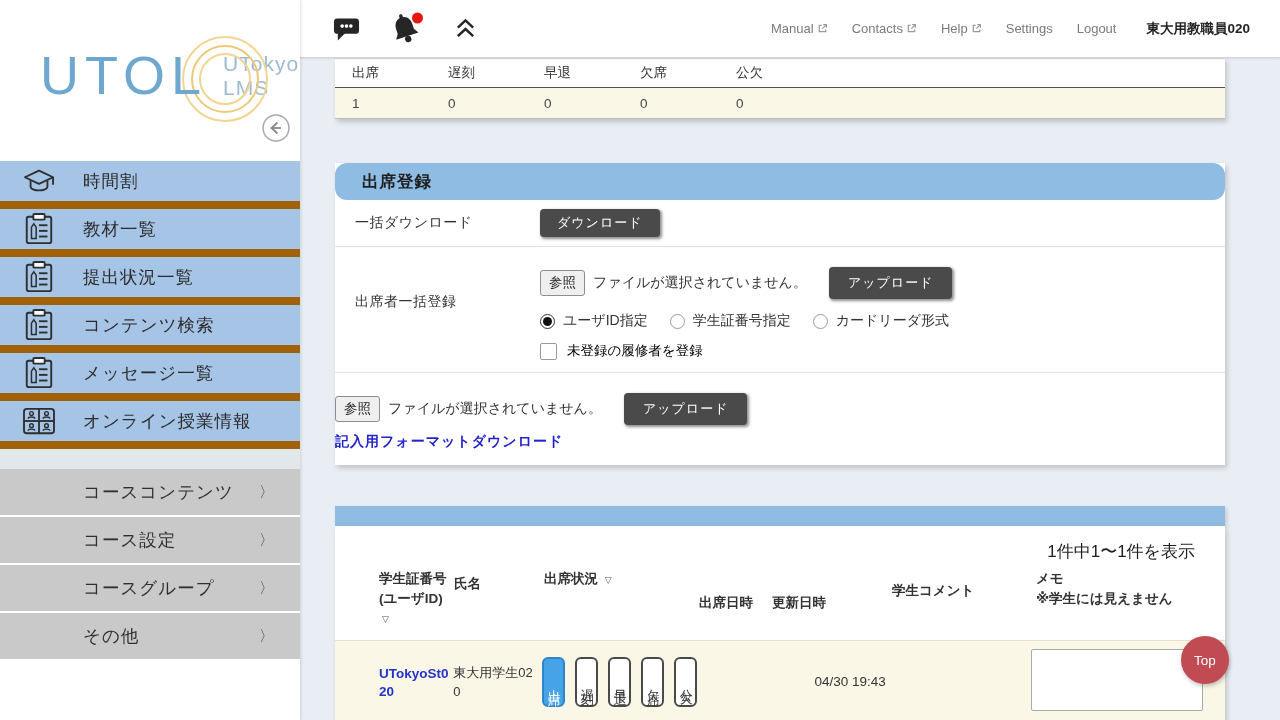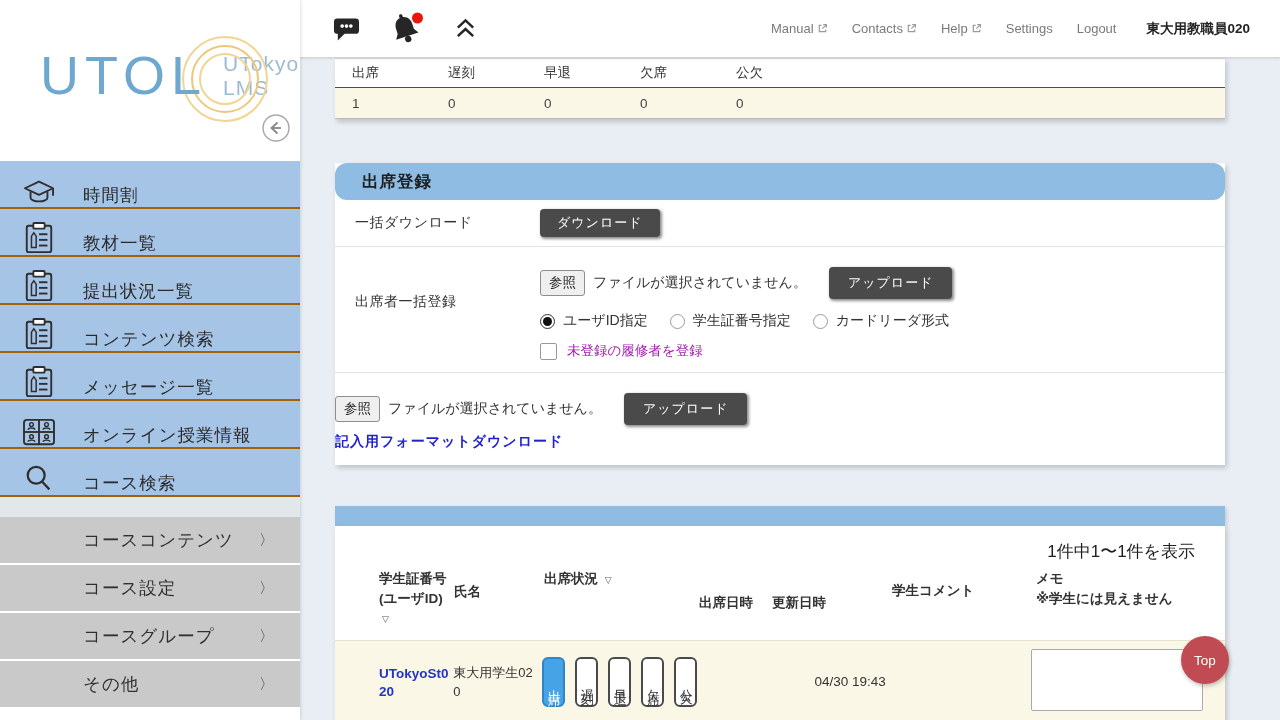--- a/index.html
+++ b/index.html
@@ -9,21 +9,21 @@
   
   .sidebar { position:fixed; left:0; top:0; width:300px; height:720px; background:#fff; z-index:5; box-shadow:1px 0 3px rgba(0,0,0,.12); }
   .logo-area { position:relative; height:161px; background:#fff; }
   .logo-row { position:absolute; left:40px; top:48px; display:flex; align-items:flex-start; }
   .brand { font-size:54px; font-weight:400; color:#6FA8CF; letter-spacing:6px; line-height:1; position:relative; z-index:1; }
   .rings { position:absolute; left:142px; top:-12px; width:86px; height:86px; border-radius:50%; border:2px solid #F2D593; z-index:0; }
   .rings::before { content:""; position:absolute; inset:7px; border-radius:50%; border:2px solid #EDC878; }
   .rings::after { content:""; position:absolute; inset:15px; border-radius:50%; border:2px solid #F2D593; }
   .brand-sub { margin-left:16px; margin-top:4px; font-size:21px; color:#9CBBD3; line-height:1.15; letter-spacing:1px; }
   .collapse-btn { position:absolute; right:10px; top:114px; width:28px; height:28px; cursor:pointer; }
-  .nav-item { display:flex; align-items:flex-end; height:48px; background:#A6C4E6; border-bottom:2px solid #a16207; padding-left:20px; cursor:pointer; }
+  .nav-item { display:flex; align-items:center; height:48px; background:#A6C4E6; border-bottom:8px solid #a16207; padding-left:20px; cursor:pointer; }
   .nav-icon { width:38px; display:flex; justify-content:center; }
   .nav-label { margin-left:25px; font-size:17.5px; color:#2b2b2b; letter-spacing:1px; }
   .nav-gap { height:20px; background:#E2E7EC; }
   .course-item { display:flex; align-items:center; height:48px; background:#C9C9C9; border-bottom:2px solid #fff; padding-left:83px; cursor:pointer; }
   .course-label { font-size:17.5px; color:#2f2f2f; letter-spacing:1px; }
   .course-chevron { margin-left:auto; margin-right:26px; font-size:15px; color:#444; }
 
   
   .main { margin-left:300px; }
   .topbar { height:58px; background:#fff; border-bottom:1px solid #d4d4d4; box-shadow:0 1px 2px rgba(0,0,0,.08); display:flex; align-items:center; padding:0 30px 0 33px; position:relative; z-index:3; }
@@ -60,38 +60,38 @@
   .btn-dark.small { padding:5px 17px; }
   .btn-browse { background:#EFEFEF; border:1px solid #8e8e8e; border-radius:3px; font-size:13.5px; color:#222; padding:3px 8px; cursor:pointer; font-family:inherit; }
   .no-file { font-size:14px; color:#333; margin:0 22px 0 8px; }
   .radio-line { display:flex; align-items:center; gap:8px; margin-top:13px; }
   .radio { width:15px; height:15px; border-radius:50%; border:1px solid #999; background:#fff; display:inline-block; cursor:pointer; flex:none; }
   .radio.checked { border-color:#333; position:relative; }
   .radio.checked::after { content:""; position:absolute; inset:2px; border-radius:50%; background:#111; }
   .radio-label { font-size:14px; color:#333; margin-right:14px; cursor:pointer; }
   .check-line { display:flex; align-items:center; gap:10px; margin-top:12px; }
   .checkbox { width:17px; height:17px; border:1px solid #999; background:#fff; border-radius:2px; cursor:pointer; flex:none; }
-  .check-label { font-size:13.5px; color:#a21caf; cursor:pointer; }
+  .check-label { font-size:13.5px; color:#000000; cursor:pointer; }
   .fmt-link { display:inline-block; margin-top:8px; font-size:14px; font-weight:bold; color:#2222CC; text-decoration:none; letter-spacing:1px; cursor:pointer; }
 
   
   .att-card { margin-top:41px; background:transparent; box-shadow:none; }
   .blue-bar { height:20px; background:#8FBCE3; box-shadow:2px 2px 4px rgba(0,0,0,.15); }
   .att-table { background:#fff; box-shadow:2px 3px 5px rgba(0,0,0,.18); }
   .count-top { text-align:right; padding:14px 30px 0 0; font-size:17px; color:#1e1e1e; }
   .att-head { display:flex; padding:6px 0 12px; align-items:flex-start; }
   .hc { font-size:13.5px; font-weight:600; color:#333; line-height:1.45; }
   .c1 { width:95px; padding-left:20px;margin-left:24px; }
   .c2 { width:90px; }
   .c3 { width:155px; }
   .c4 { width:73px; }
   .c5 { width:120px; }
   .c6 { width:144px; }
   .c7 { flex:1; padding-right:22px; }
-  .hc.c2 { margin-top:13px; }
+  .hc.c2 { margin-top:5px; }
   .hc.c4, .hc.c5 { margin-top:24px; }
   .hc.c6 { margin-top:12px; }
   .sort-glyph { font-size:9px; color:#555; margin-left:3px; }
   .att-row { display:flex; background:#FBF7E6; border-top:1px solid #e6e0d0; border-bottom:1px solid #d6d6d6; padding:8px 0 12px; align-items:center; min-height:70px; }
   .stu-id { font-size:13.5px; font-weight:bold; color:#2233CC; cursor:pointer; word-break:break-all; padding-right:6px; }
   .stu-name { font-size:13px; color:#333; word-break:break-all; padding-right:8px; line-height:1.35; }
   .status-group { display:flex; gap:10px; }
   .stbtn { width:30px; height:50px; background:#fff; border:2px solid #4a4a4a; border-radius:6px; color:#333; display:flex; align-items:center; justify-content:center; cursor:pointer; padding:0; }
   .stbtn span { writing-mode:vertical-rl; text-orientation:upright; font-size:13px; letter-spacing:3px; font-family:inherit; }
   .stbtn.selected { background:#45A3E6; border-color:#2E86C9; color:#fff; }
@@ -198,29 +198,20 @@
             <circle cx="27" cy="8" r="2"></circle>
             <path d="M23.5 13.5 c0 -2.4 7 -2.4 7 0"></path>
             <circle cx="11" cy="21" r="2"></circle>
             <path d="M7.5 26.5 c0 -2.4 7 -2.4 7 0"></path>
             <circle cx="27" cy="21" r="2"></circle>
             <path d="M23.5 26.5 c0 -2.4 7 -2.4 7 0"></path>
           </g>
         </svg>
     </span>
     <span class="nav-label">オンライン授業情報</span>
-  </div>
-  <div class="nav-item">
-    <span class="nav-icon">
-      <svg width="32" height="32" viewBox="0 0 34 34" fill="none" stroke="#2e2e2e" stroke-width="2.4">
-          <circle cx="14" cy="13" r="9"></circle>
-          <line x1="20.5" y1="20" x2="28" y2="28"></line>
-        </svg>
-    </span>
-    <span class="nav-label">コース検索</span>
   </div>
 
   <div class="nav-gap"></div>
 
   <div class="course-item">
     <span class="course-label">コースコンテンツ</span>
     <span class="course-chevron">〉</span>
   </div>
   <div class="course-item">
     <span class="course-label">コース設定</span>

